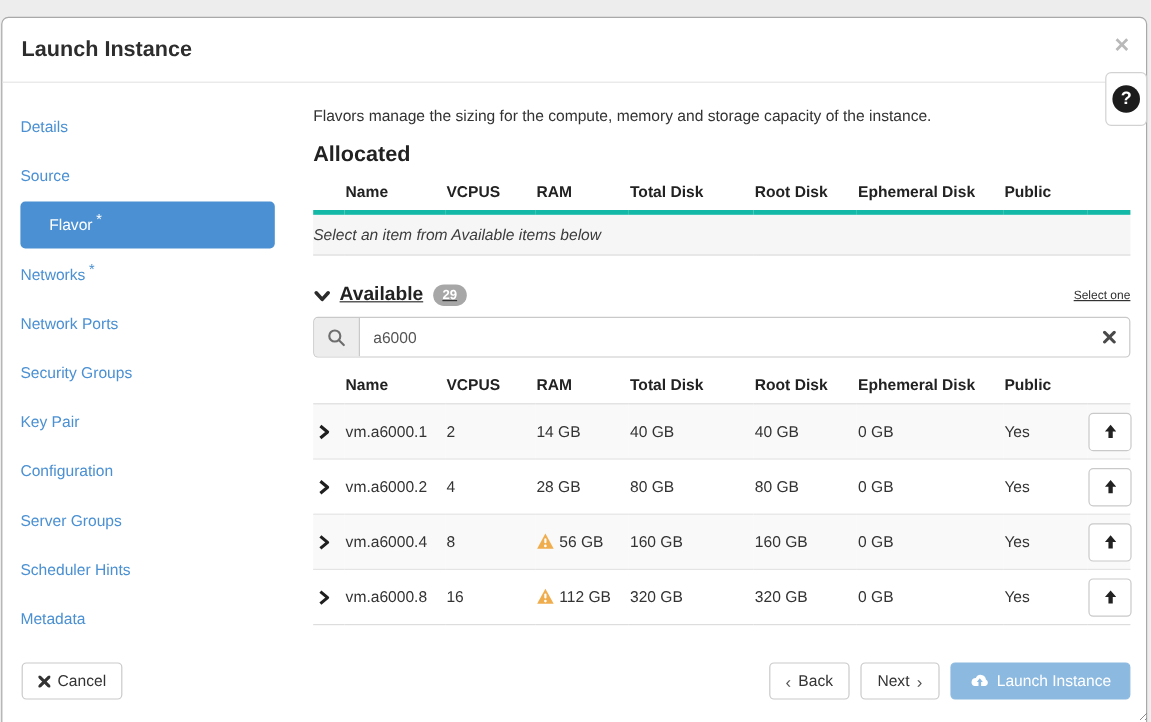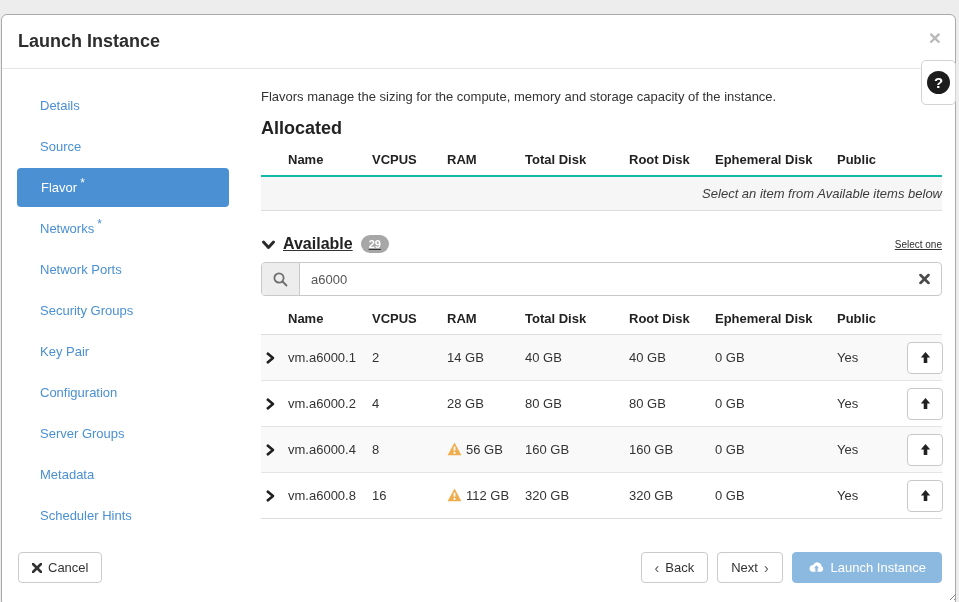--- a/index.html
+++ b/index.html
@@ -35,40 +35,40 @@
   }
   .help-circle {
     width:23px; height:23px; border-radius:50%; background:#1c1c1c; color:#fff;
     font-size:15px; font-weight:bold; display:flex; align-items:center; justify-content:center;
   }
   
   .modal-body { flex:1 1 auto; display:flex; overflow:hidden; }
   .sidebar { flex:0 0 242px; padding-top:16px; }
   .sidebar ul { list-style:none; }
   .sidebar li {
-    height:41px; line-height:41px; padding-left:38px; font-size:13px;
+    height:41px; line-height:41px; padding-left:15px; font-size:13px;
     color:#4a90d2; cursor:pointer; white-space:nowrap;
   }
   .sidebar li.selected {
     margin:1px 15px; height:39px; line-height:39px; padding-left:24px;
     background:#4a90d2; color:#fff; border-radius:4px;
   }
   .req-star { font-size:12px; vertical-align:super; margin-left:3px; line-height:0; }
   
   .main { flex:1 1 auto; padding:18px 13px 0 17px; font-size:13px; position:relative; }
   .description { margin:2px 0 14px; color:#333; }
   .section-heading { font-size:18px; font-weight:600; color:#222; margin:8px 0 4px; }
   table { width:100%; border-collapse:collapse; table-layout:fixed; }
   col.c-exp{width:26px;} col.c-name{width:84px;} col.c-vcpus{width:75px;}
   col.c-ram{width:78px;} col.c-tdisk{width:104px;} col.c-rdisk{width:86px;}
   col.c-edisk{width:122px;} col.c-pub{width:70px;} col.c-act{width:auto;}
   th { text-align:left; font-size:13px; font-weight:bold; color:#222; padding:9px 2px 8px 1px; white-space:nowrap; }
   .empty-row td {
-    background:#f6f6f6; border-top:2px solid #14b8a6; border-bottom:1px solid #dcdcdc;
-    font-style:italic; text-align:right; padding:9px 0; color:#3c3c3c;
+    background:#f6f6f6; border-top:4px solid #14b8a6; border-bottom:1px solid #dcdcdc;
+    font-style:italic; text-align:left; padding:9px 0; color:#3c3c3c;
   }
   
   .avail-header { display:flex; align-items:center; margin-top:24px;text-decoration:underline; }
   .avail-title { font-size:16px; font-weight:600; color:#222; margin-left:7px; cursor:pointer; }
   .badge {
     margin-left:8px; background:#a7a7a7; color:#fff; font-size:11px; font-weight:bold;
     padding:3px 8px; border-radius:10px;
   }
   .select-hint { margin-left:auto; font-size:10px; color:#2f2f2f; }
   
@@ -143,23 +143,23 @@
   <li><span>Network Ports</span></li>
 
   <li><span>Security Groups</span></li>
 
   <li><span>Key Pair</span></li>
 
   <li><span>Configuration</span></li>
 
   <li><span>Server Groups</span></li>
 
+  <li><span>Scheduler Hints</span></li>
+
   <li><span>Metadata</span></li>
-
-  <li><span>Scheduler Hints</span></li>
 </ul>
     </nav>
 
     <div class="main">
       <p class="description">Flavors manage the sizing for the compute, memory and storage capacity of the instance.</p>
 
       <h2 class="section-heading">Allocated</h2>
       <table class="alloc-table">
         <colgroup>
             <col class="c-exp">

